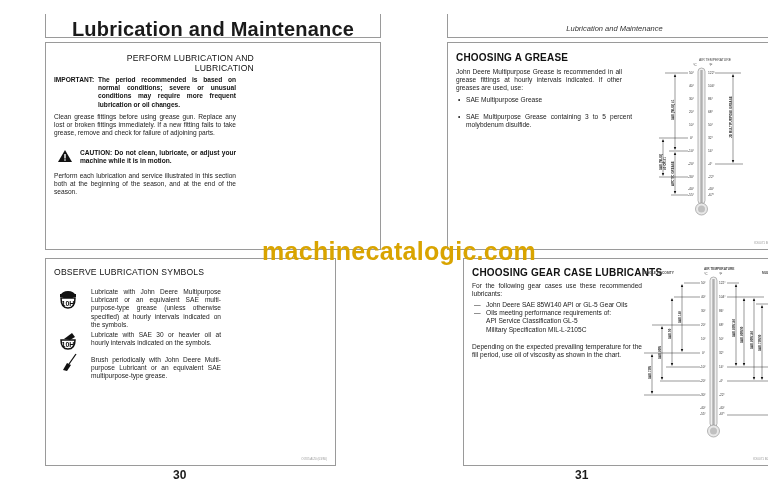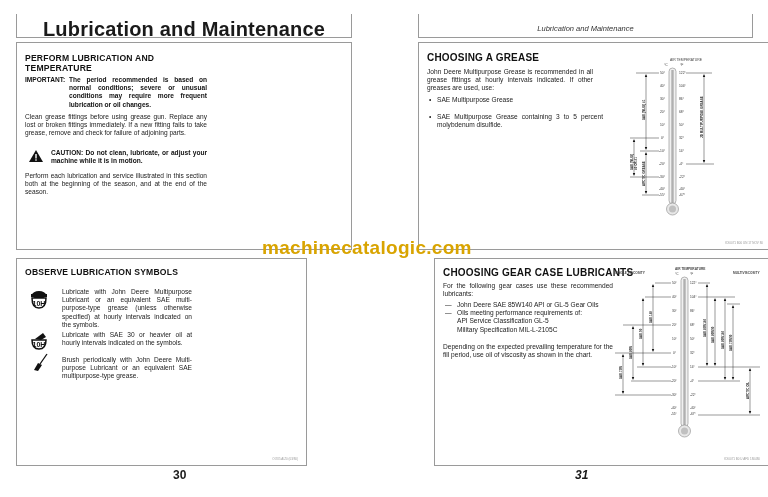--- a/index.html
+++ b/index.html
@@ -1,47 +1,47 @@
 <!DOCTYPE html>
 <html><head>
 <meta charset="utf-8">
 <style>
   html, body { margin:0; padding:0; }
   body { width:768px; height:497px; background:#ffffff; position:relative; overflow:hidden;
          font-family:"Liberation Sans", sans-serif; color:#1a1a1a; }
   .abs { position:absolute; }
-  .frame { position:absolute; border:1px solid #9a9a9a; background:#fff; box-sizing:border-box; }
+  .frame { position:absolute; border:1px solid #9a9a9a; background:#fff; box-sizing:border-box;margin-left:29px; }
   .hdr-big { font-weight:bold; font-size:20px; text-align:center; width:100%; top:4px; position:absolute; letter-spacing:0.2px; }
   .hdr-small { font-style:italic; font-size:7.5px; text-align:center; width:100%; top:10px; position:absolute; color:#333; }
-  .h2 { font-weight:bold; font-size:8.6px; line-height:9.5px; color:#111; letter-spacing:0.2px; }
+  .h2 { font-weight:normal; font-size:8.6px; line-height:9.5px; color:#111; letter-spacing:0.2px;text-align:right; }
   .h2big { font-weight:bold; font-size:10px; color:#111; letter-spacing:0.2px; }
   .p { font-size:6.6px; line-height:8.2px; color:#222; text-align:justify; }
   .pb { font-size:6.6px; line-height:8.2px; font-weight:bold; color:#111; text-align:justify; }
   .pagenum { font-weight:bold; font-size:12px; }
   .code { font-size:3px; color:#999; }
-  .wm { font-family:"Liberation Sans", sans-serif; font-weight:bold; font-size:19px; color:#d9a400; letter-spacing:0.3px; }
+  .wm { font-family:"Liberation Sans", sans-serif; font-weight:bold; font-size:25px; color:#d9a400; letter-spacing:0.3px; }
   ul.bul { margin:0; padding:0 0 0 10px; list-style:none; }
   ul.bul li { position:relative; margin-bottom:9px; }
   ul.bul li:before { content:"\2022"; position:absolute; left:-8px; }
   ul.dash { margin:0; padding:0 0 0 14px; list-style:none; }
   ul.dash li { position:relative; }
   ul.dash li .d { position:absolute; left:-12px; }
   svg text { font-family:"Liberation Sans", sans-serif; }
 </style>
 </head>
 <body>
 
 <div class="frame" style="left:16px; top:14px; width:336px; height:24px; border-top:none;">
   <div class="hdr-big">Lubrication and Maintenance</div>
 </div>
 
 <div class="frame" style="left:16px; top:42px; width:336px; height:208px;">
   <div class="abs h2" style="left:8px; top:11px; width:200px;">
     <div>PERFORM LUBRICATION AND</div>
-    <div>TEMPERATURE</div>
+    <div>LUBRICATION</div>
   </div>
   <div class="abs" style="left:8px; top:33px; width:182px;">
     <span class="pb abs" style="left:0; top:0;">IMPORTANT:</span>
     <div class="pb" style="margin-left:44px;">The period recommended is based on normal conditions; severe or unusual conditions may require more frequent lubrication or oil changes.</div>
   </div>
   <div class="abs p" style="left:8px; top:70px; width:182px;">Clean grease fittings before using grease gun. Replace any lost or broken fittings immediately. If a new fitting fails to take grease, remove and check for failure of adjoining parts.</div>
   <div class="abs" style="left:12px; top:106px; width:178px;">
     <svg class="abs" style="left:0; top:1px;" width="14" height="12" viewBox="0 0 14 12">
       <polygon points="7,0 14,12 0,12" fill="#111"></polygon>
       <rect x="6.3" y="4" width="1.4" height="4.5" fill="#fff"></rect>
@@ -279,15 +279,15 @@
       <text transform="translate(99,76) rotate(-90)">SAE 80W90</text>
       <text transform="translate(109,82) rotate(-90)">SAE 80W140</text>
       <text transform="translate(117,84) rotate(-90)">SAE 75W90</text>
       <text transform="translate(134,132) rotate(-90)">ARCTIC OIL</text>
     </g>
   </svg>
 
   <div class="abs code" style="right:8px; bottom:4px;">KX0071 B0 U AFD 180480</div>
 </div>
 
-<div class="abs pagenum" style="left:575px; top:468px;font-style:italic;">31</div>
+<div class="abs pagenum" style="left:575px; top:468px;">31</div>
 
 <div class="abs wm" style="left:262px; top:237px;">machinecatalogic.com</div>
 
 </body></html>

